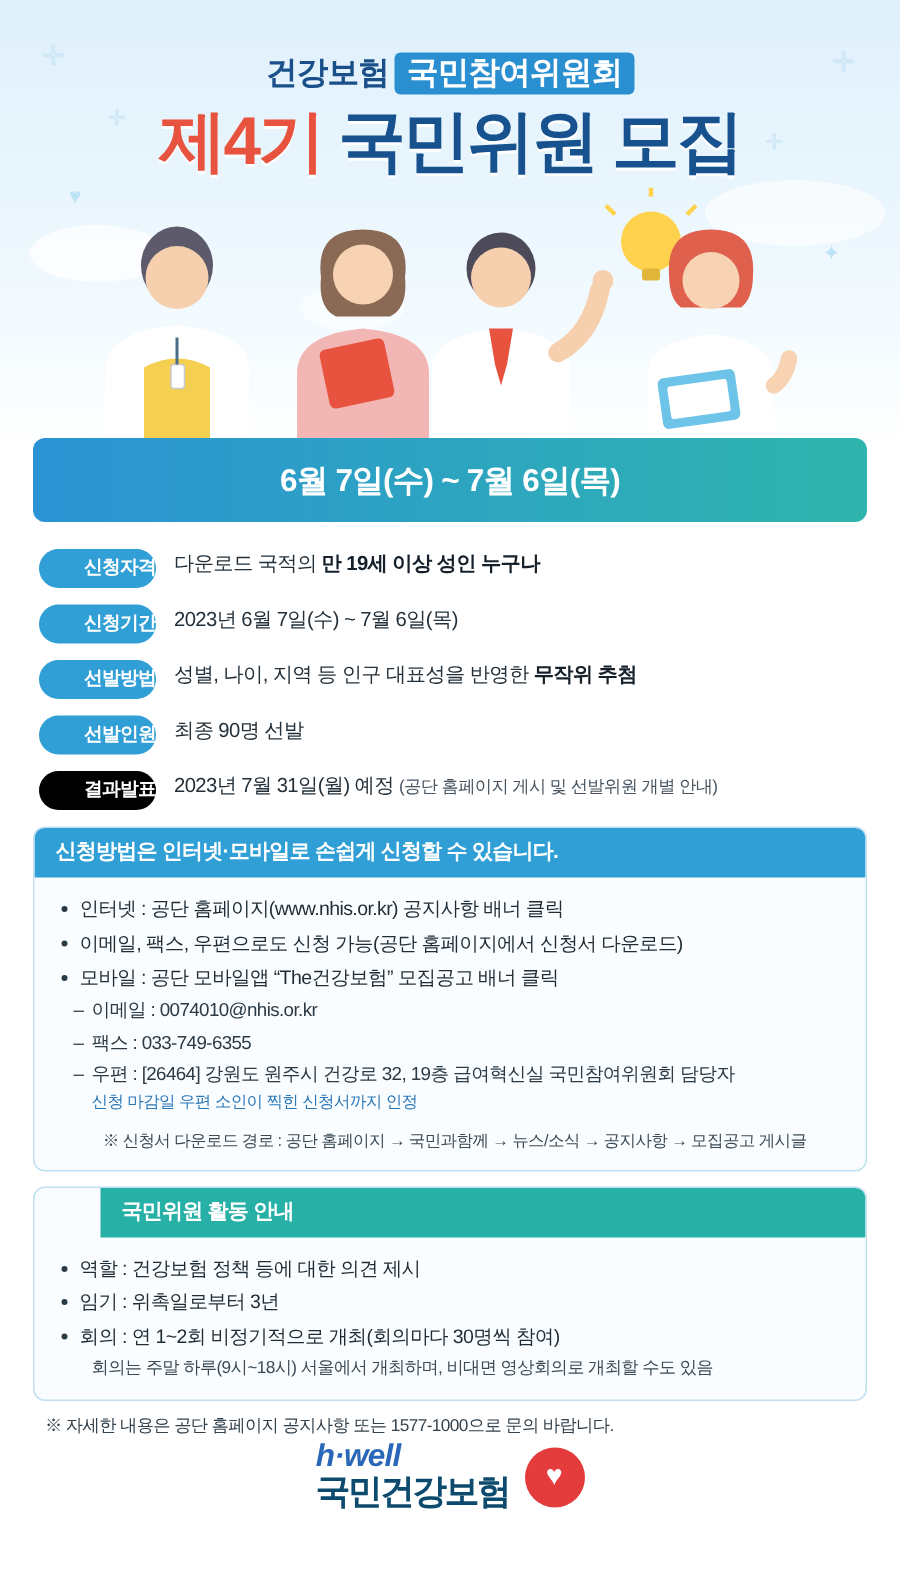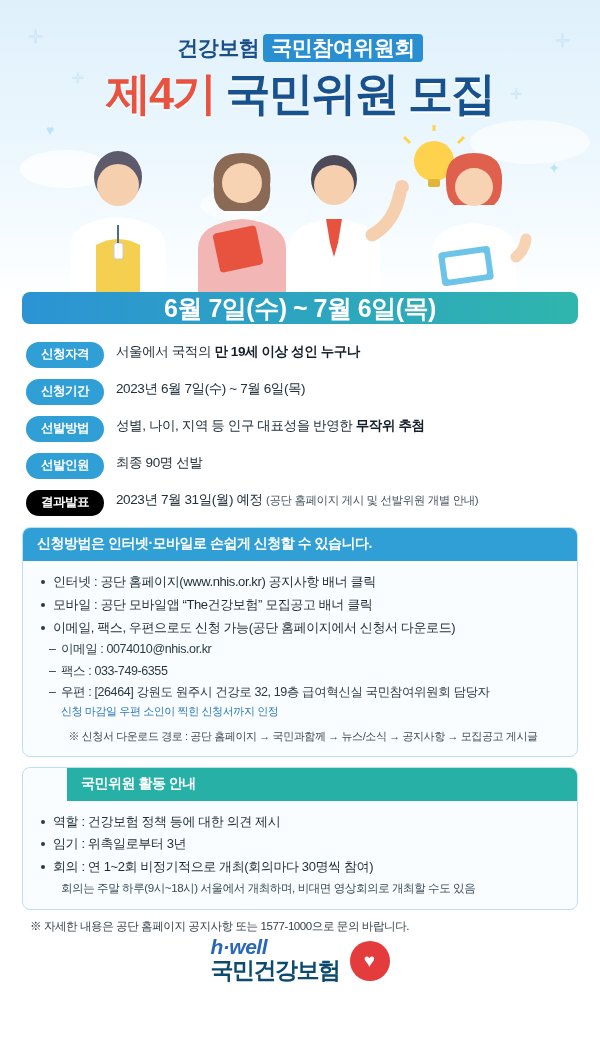--- a/index.html
+++ b/index.html
@@ -74,49 +74,49 @@
   .title-main .accent { color: #e8533f; }
 
   
   .people { position: absolute; bottom: 0; left: 0; width: 600px; height: 175px; }
 
   
   .date-bar {
     position: relative;
     margin: 0 22px;
     margin-top: -8px;
-    height: 32px;
+    height: 56px;
     border-radius: 8px;
     background: linear-gradient(90deg, #2b93d4 0%, #2fb5ad 100%);
     color: #ffffff;
     display: flex;
     align-items: center;
     justify-content: center;
-    font-size: 25px;
+    font-size: 21px;
     font-weight: bold;
     letter-spacing: -0.5px;
     z-index: 6;
   }
 
   
   .info {
     margin: 18px 26px 0 26px;
   }
   .info-row {
     display: flex;
     align-items: flex-start;
     margin-bottom: 11px;
   }
   .tag {
     flex: 0 0 78px;
     background: #2f9fd6;
     color: #fff;
     font-size: 12.5px;
     font-weight: bold;
-    text-align: center;
+    text-align: right;
     padding: 4px 0 5px 0;
     border-radius: 13px;
     letter-spacing: -0.5px;
   }
   .tag.teal { background: #000000; }
   .info-val {
     flex: 1;
     padding-left: 12px;
     font-size: 13.5px;
     color: #23303a;
@@ -299,21 +299,21 @@
     </svg>
   </div>
 
   <div class="date-bar">6월 7일(수) ~ 7월 6일(목)</div>
 
   <div class="info">
 
     <div class="info-row">
       <div class="tag">신청자격</div>
       <div class="info-val">
-        <span>서울에서 국적의 </span><span class="bold">만 19세 이상 성인 누구나</span>
+        <span>다운로드 국적의 </span><span class="bold">만 19세 이상 성인 누구나</span>
       </div>
     </div>
 
     <div class="info-row">
       <div class="tag">신청기간</div>
       <div class="info-val">
         <span>2023년 6월 7일(수) ~ 7월 6일(목)</span>
       </div>
     </div>
 
@@ -338,22 +338,22 @@
       </div>
     </div>
 
   </div>
 
   <div class="section">
     <div class="section-head">신청방법은 인터넷·모바일로 손쉽게 신청할 수 있습니다.</div>
     <div class="section-body">
       <ul class="bullets">
         <li>인터넷 : 공단 홈페이지(www.nhis.or.kr) 공지사항 배너 클릭</li>
+        <li>이메일, 팩스, 우편으로도 신청 가능(공단 홈페이지에서 신청서 다운로드)</li>
         <li>모바일 : 공단 모바일앱 “The건강보험” 모집공고 배너 클릭</li>
-        <li>이메일, 팩스, 우편으로도 신청 가능(공단 홈페이지에서 신청서 다운로드)</li>
       </ul>
       <ul class="sub">
         <li>이메일 : 0074010@nhis.or.kr</li>
         <li>팩스 : 033-749-6355</li>
         <li>우편 : [26464] 강원도 원주시 건강로 32, 19층 급여혁신실 국민참여위원회 담당자</li>
       </ul>
       <div class="note-blue">신청 마감일 우편 소인이 찍힌 신청서까지 인정</div>
       <div class="note-gray">※ 신청서 다운로드 경로 : 공단 홈페이지 → 국민과함께 → 뉴스/소식 → 공지사항 → 모집공고 게시글</div>
     </div>
   </div>

